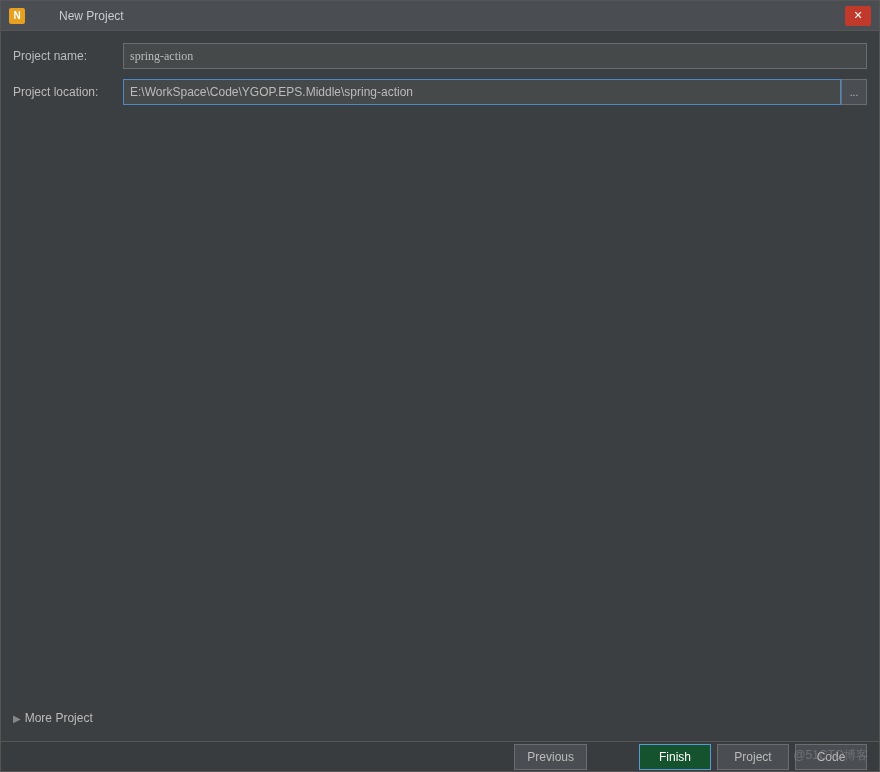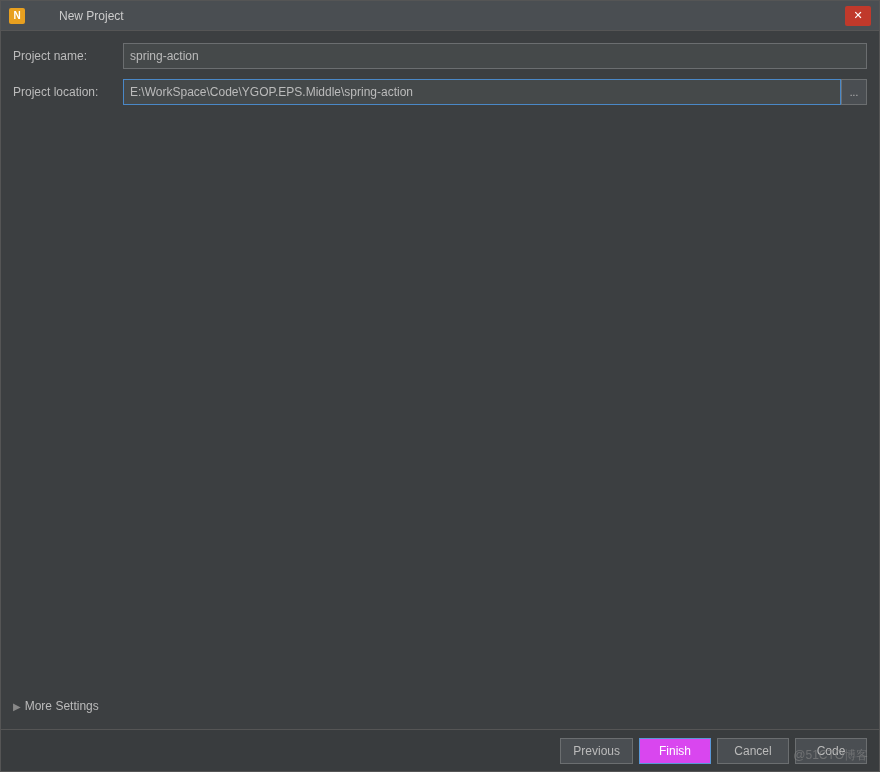--- a/index.html
+++ b/index.html
@@ -109,20 +109,21 @@
 
     .form-input {
       flex: 1;
       height: 26px;
       background: #45494a;
       border: 1px solid #6b6e70;
       color: #bbbbbb;
       font-size: 12px;
       padding: 0 6px;
       outline: none;
+      font-family: Liberation Serif, serif;
     }
 
     .location-row {
       display: flex;
       align-items: center;
     }
 
     .location-input-wrapper {
       flex: 1;
       display: flex;
@@ -177,21 +178,21 @@
       font-size: 12px;
       margin-bottom: 8px;
     }
 
     .more-settings-arrow {
       font-size: 10px;
       color: #888;
     }
 
     .button-bar {
-      height: 42px;
+      height: 30px;
       background: #393c3e;
       border-top: 1px solid #555;
       display: flex;
       align-items: center;
       justify-content: flex-end;
       padding: 0 12px;
       gap: 6px;
       margin: 0 -12px;
     }
 
@@ -203,23 +204,24 @@
       border: 1px solid #6b6e70;
       color: #bbbbbb;
       font-size: 12px;
       cursor: pointer;
       display: flex;
       align-items: center;
       justify-content: center;
     }
 
     .dialog-btn.primary {
-      background: #d946ef;
+      background: #14532d;
       border-color: #5a98d7;
       color: #ffffff;
+      margin-left: 46px;
     }
 
     .watermark {
       position: absolute;
       bottom: 8px;
       right: 12px;
       color: #888;
       font-size: 12px;
       opacity: 0.6;
     }
@@ -252,25 +254,25 @@
         <input class="location-input" type="text" value="E:\WorkSpace\Code\YGOP.EPS.Middle\spring-action" style="">
         <button class="browse-btn">...</button>
       </div>
     </div>
 
     <div class="main-area"></div>
 
     <div class="footer">
       <div class="more-settings">
         <span class="more-settings-arrow">▶</span>
-        <span>More Settings</span>
+        <span>More Project</span>
       </div>
       <div class="button-bar">
         <button class="dialog-btn">Previous</button>
         <button class="dialog-btn primary">Finish</button>
-        <button class="dialog-btn">Cancel</button>
+        <button class="dialog-btn">Project</button>
         <button class="dialog-btn">Code</button>
       </div>
     </div>
   </div>
 </div>
 
 <div class="watermark">@51CTO博客</div>
 
 </body></html>

